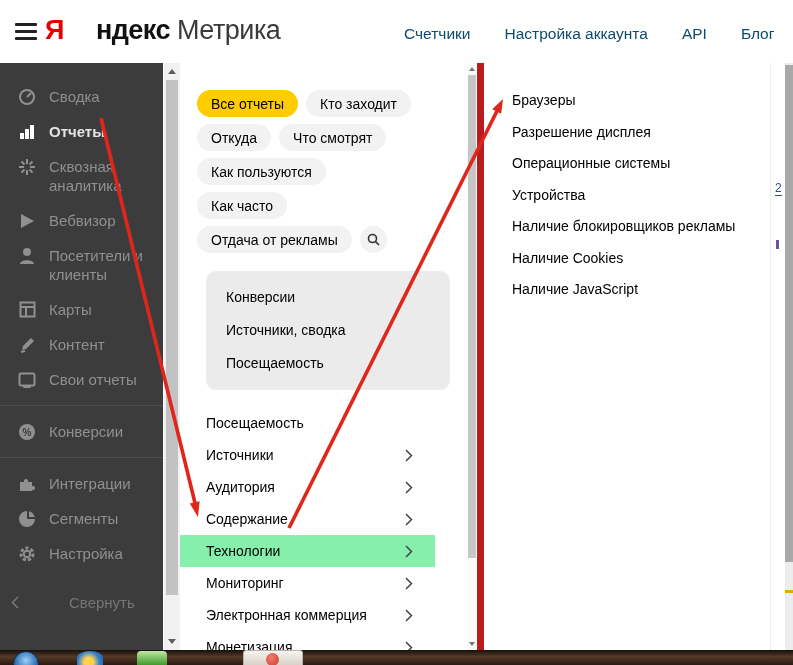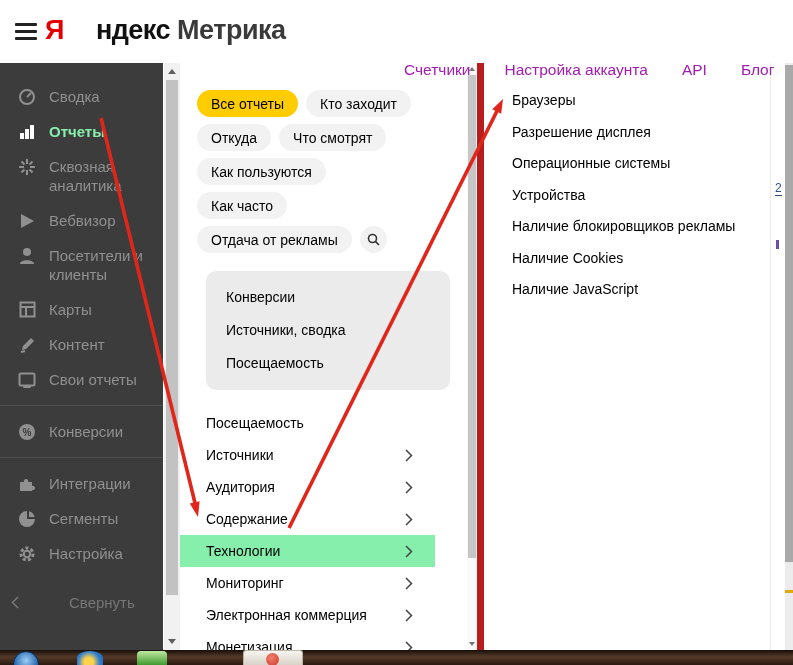--- a/index.html
+++ b/index.html
@@ -10,30 +10,30 @@
     -webkit-font-smoothing:antialiased;
   }
 
   
   .header { position:absolute; left:0; top:0; width:793px; height:63px; background:#fff; z-index:5; }
   .burger { position:absolute; left:15px; top:23px; width:22px; height:17px; cursor:pointer; }
   .burger span { display:block; height:3px; background:#222; margin-bottom:4px; border-radius:1px; }
   .logo { position:absolute; left:45px; top:15px; font-size:27px; letter-spacing:-0.5px; white-space:nowrap; }
   .logo .ya { color:#e50000; font-weight:bold; }
   .logo .brand { color:#111; font-weight:bold;padding-left:32px; }
-  .logo .product { color:#3a3a3a; font-weight:bold; margin-left:7px; }
+  .logo .product { color:#3a3a3a; font-weight:normal; margin-left:7px; }
   .topnav { position:absolute; left:404px; top:25px; display:flex; gap:34px; font-size:15.5px; color:#9b9b9b; white-space:nowrap; }
-  .topnav a { color:#a21caf; text-decoration:none; cursor:pointer;margin-top:36px; }
+  .topnav a { color:#0c4a6e; text-decoration:none; cursor:pointer; }
 
   
   .sidebar { position:absolute; left:0; top:63px; width:163px; height:587px; background:#3c3c3c; color:#909090; padding-top:16px; overflow:hidden; }
   .side-item { display:flex; align-items:flex-start; padding:8px 6px 8px 16px; font-size:15px; line-height:19px; cursor:pointer; }
   .side-item .ic { width:22px; min-width:22px; height:19px; display:flex; align-items:center; justify-content:center; margin-right:11px; }
   .side-item svg { display:block; }
-  .side-item.active { color:#86efac; font-weight:bold;align-items:flex-end; }
+  .side-item.active { color:#e5e5e5; font-weight:bold;align-items:flex-end; }
   .side-divider { border-top:1px solid #4f4f4f; margin:8px 0; }
   .collapse { margin-top:14px; color:#767676; padding-left:4px;gap:27px; }
   .collapse .ic { margin-right:16px; }
 
   
   .scroll-left { position:absolute; left:164px; top:63px; width:16px; height:587px; background:#f1f1f1; z-index:4; }
   .sb-thumb-l { position:absolute; left:2px; top:17px; width:12px; height:515px; background:#c2c2c2; }
   .tri-up { width:0; height:0; border-left:4px solid transparent; border-right:4px solid transparent; border-bottom:5px solid #5e5e5e; margin:6px auto 0; }
   .tri-down { position:absolute; bottom:6px; left:4px; width:0; height:0; border-left:4px solid transparent; border-right:4px solid transparent; border-top:5px solid #5e5e5e; }
 

